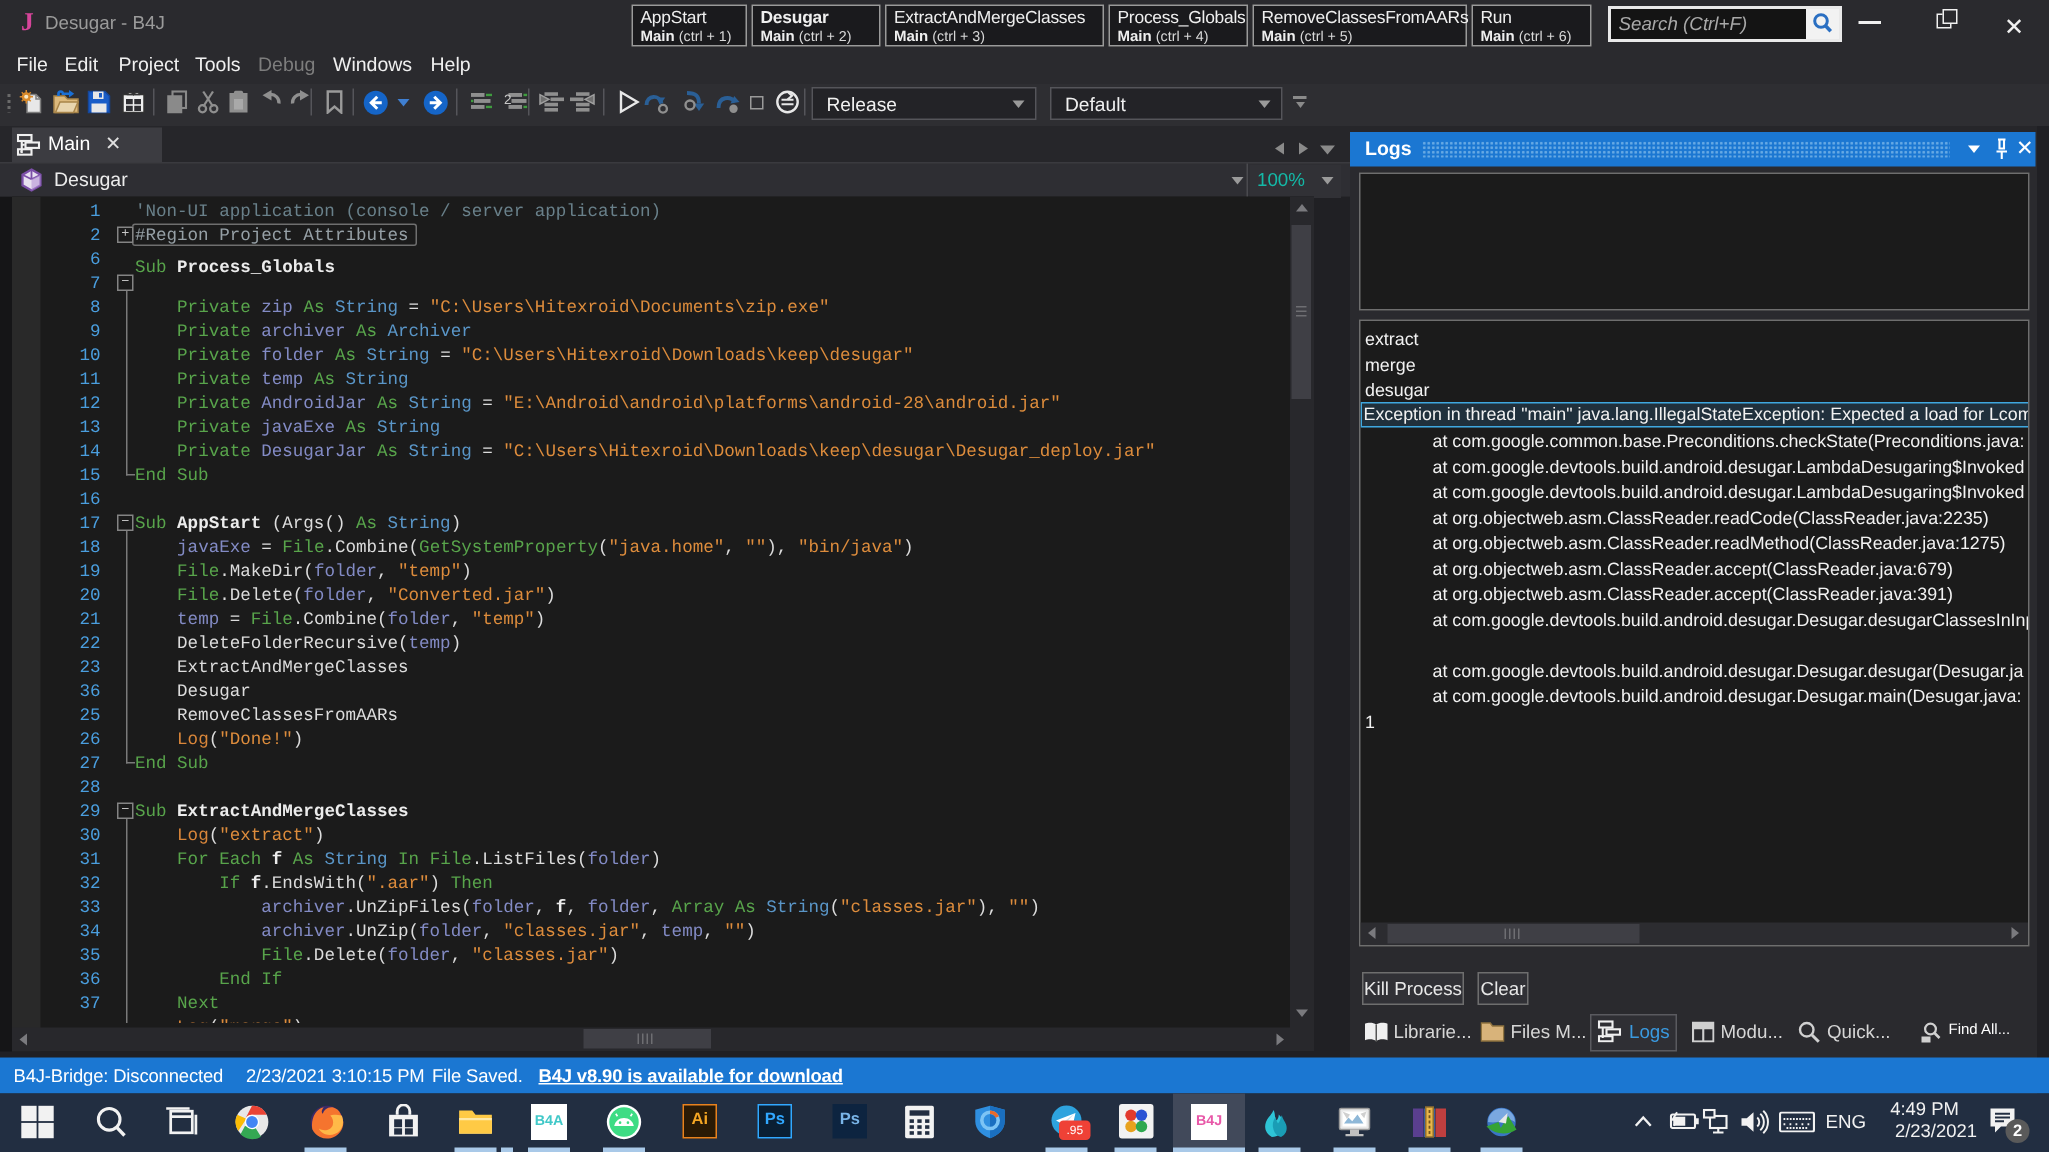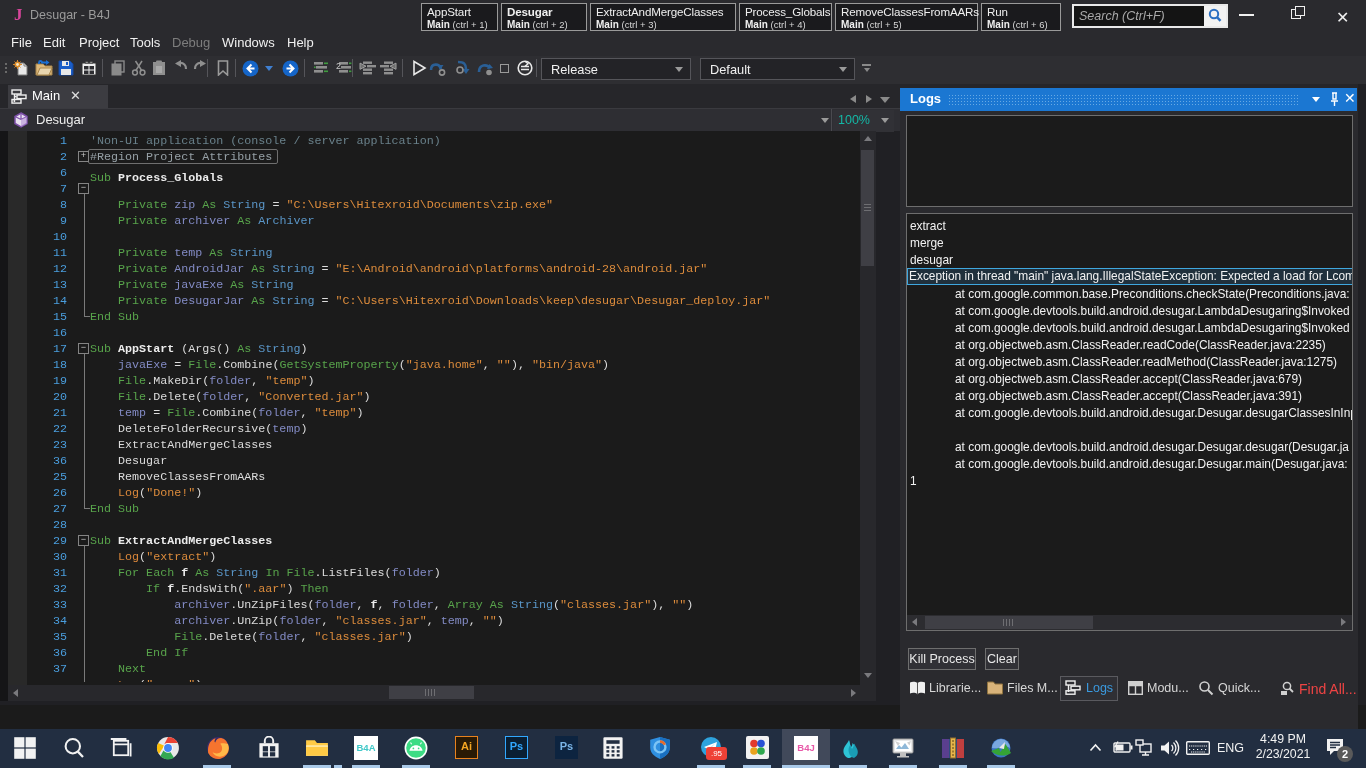--- a/index.html
+++ b/index.html
@@ -331,20 +331,21 @@
         <div class="ln" style="top:482px">34</div>
         <div class="ln" style="top:498px">35</div>
         <div class="ln" style="top:514px">36</div>
         <div class="ln" style="top:530px">37</div>
         <div class="cl" style="top:2px"><span class="cm">'Non-UI application (console / server application)</span></div>
         <div class="abs" style="left:80px;top:18px;width:190px;height:15px;border:1px solid #6f6f6f;border-radius:2px"></div>
         <div class="cl" style="top:18px;color:#96a0a6">#Region Project Attributes</div>
         <div class="cl" style="top:39px"><span class="k">Sub </span><span class="bw">Process_Globals</span></div>
         <div class="cl" style="top:66px">    <span class="k">Private</span> <span class="v">zip</span> <span class="k">As</span> <span class="ty">String</span> = <span class="s">"C:\Users\Hitexroid\Documents\zip.exe"</span></div>
         <div class="cl" style="top:82px">    <span class="k">Private</span> <span class="v">archiver</span> <span class="k">As</span> <span class="ty">Archiver</span></div>
+        <div class="cl" style="top:98px">    <span class="k">Private</span> <span class="v">folder</span> <span class="k">As</span> <span class="ty">String</span> = <span class="s">"C:\Users\Hitexroid\Downloads\keep\desugar"</span></div>
         <div class="cl" style="top:114px">    <span class="k">Private</span> <span class="v">temp</span> <span class="k">As</span> <span class="ty">String</span></div>
         <div class="cl" style="top:130px">    <span class="k">Private</span> <span class="v">AndroidJar</span> <span class="k">As</span> <span class="ty">String</span> = <span class="s">"E:\Android\android\platforms\android-28\android.jar"</span></div>
         <div class="cl" style="top:146px">    <span class="k">Private</span> <span class="v">javaExe</span> <span class="k">As</span> <span class="ty">String</span></div>
         <div class="cl" style="top:162px">    <span class="k">Private</span> <span class="v">DesugarJar</span> <span class="k">As</span> <span class="ty">String</span> = <span class="s">"C:\Users\Hitexroid\Downloads\keep\desugar\Desugar_deploy.jar"</span></div>
         <div class="cl" style="top:178px"><span class="k">End Sub</span></div>
         <div class="cl" style="top:210px"><span class="k">Sub </span><span class="bw">AppStart</span> (Args() <span class="k">As</span> <span class="ty">String</span>)</div>
         <div class="cl" style="top:226px">    <span class="v">javaExe</span> = <span class="k">File</span>.Combine(<span class="k">GetSystemProperty</span>(<span class="s">"java.home"</span>, <span class="s">""</span>), <span class="s">"bin/java"</span>)</div>
         <div class="cl" style="top:242px">    <span class="k">File</span>.MakeDir(<span class="v">folder</span>, <span class="s">"temp"</span>)</div>
         <div class="cl" style="top:258px">    <span class="k">File</span>.Delete(<span class="v">folder</span>, <span class="s">"Converted.jar"</span>)</div>
         <div class="cl" style="top:274px">    <span class="v">temp</span> = <span class="k">File</span>.Combine(<span class="v">folder</span>, <span class="s">"temp"</span>)</div>
@@ -455,23 +456,29 @@
         <svg class="abs" style="left:298px;top:592px" width="16" height="16" viewBox="0 0 16 16">
             <circle cx="6.5" cy="6.5" r="4.5" fill="none" stroke="#d0d0d0" stroke-width="1.6"></circle>
             <line x1="10" y1="10" x2="14.5" y2="14.5" stroke="#d0d0d0" stroke-width="2"></line>
           </svg>
         <div class="abs" style="left:318px;top:593px;font-size:12.5px;color:#d6d6d6">Quick...</div>
         <svg class="abs" style="left:380px;top:592px" width="16" height="16" viewBox="0 0 16 16">
             <circle cx="7" cy="6" r="3.6" fill="none" stroke="#d0d0d0" stroke-width="1.5"></circle>
             <line x1="9.5" y1="8.5" x2="13" y2="12" stroke="#d0d0d0" stroke-width="1.8"></line>
             <rect x="1" y="11" width="6" height="4" fill="#d0d0d0"></rect>
           </svg>
-        <div class="abs" style="left:399px;top:593px;font-size:14px;color:#ef4444">Find All...</div>
-      </div>
-    </div>
+        <div class="abs" style="left:399px;top:593px;font-size:10px;color:#ffffff">Find All...</div>
+      </div>
+    </div>
+  </div>
+  <div id="statusbar">
+    <div class="st" style="left:9px">B4J-Bridge: Disconnected</div>
+    <div class="st" style="left:164px">2/23/2021 3:10:15 PM</div>
+    <div class="st" style="left:288px">File Saved.</div>
+    <div class="st" style="left:359px;font-weight:bold;text-decoration:underline">B4J v8.90 is available for download</div>
   </div>
   <div id="taskbar">
     <svg class="tki" style="left:13px" viewBox="0 0 20 20">
         <g fill="#f2f2f2">
           <rect x="1" y="1" width="8.5" height="8.5"></rect>
           <rect x="10.5" y="1" width="8.5" height="8.5"></rect>
           <rect x="1" y="10.5" width="8.5" height="8.5"></rect>
           <rect x="10.5" y="10.5" width="8.5" height="8.5"></rect>
         </g>
       </svg>
@@ -605,21 +612,21 @@
     <svg class="abs" style="left:1160px;top:11px" width="20" height="16" viewBox="0 0 20 16">
         <path d="M1 5.5h3.5L9 1.5v13L4.5 10.5H1z" fill="#f2f2f2"></path>
         <path d="M11.5 5a4 4 0 010 6M13.5 2.5a7.5 7.5 0 010 11M15.5 0.5a10.5 10.5 0 010 15" stroke="#f2f2f2" stroke-width="1.3" fill="none"></path>
       </svg>
     <svg class="abs" style="left:1186px;top:12px" width="24" height="14" viewBox="0 0 24 14">
         <rect x="0.7" y="0.7" width="22.6" height="12.6" rx="1" fill="none" stroke="#f2f2f2" stroke-width="1.4"></rect>
         <path d="M3 8.5h2M7 8.5h2M11 8.5h2M15 8.5h2M19 8.5h2M3 5h18M5 11h14" stroke="#f2f2f2" stroke-width="1.2" stroke-dasharray="1.2 0.9"></path>
       </svg>
     <div class="abs" style="left:1217px;top:12px;color:#f2f2f2;font-size:12.5px">ENG</div>
     <div class="abs" style="left:1253px;top:3px;width:60px;text-align:center;color:#f2f2f2;font-size:12.3px">4:49 PM</div>
-    <div class="abs" style="left:1248px;top:18px;width:70px;text-align:center;color:#f2f2f2;font-size:12.3px">2/23/2021</div>
+    <div class="abs" style="left:1248px;top:18px;width:70px;text-align:right;color:#f2f2f2;font-size:12.3px">2/23/2021</div>
     <svg class="abs" style="left:1325px;top:9px" width="20" height="18" viewBox="0 0 20 18">
         <path d="M2 1h16v12h-9l-4 4v-4H2z" fill="#f2f2f2"></path>
         <path d="M5 4.5h10M5 7h10M5 9.5h6" stroke="#222e41" stroke-width="1.3"></path>
       </svg>
     <div class="abs" style="left:1337px;top:17px;width:16px;height:16px;background:#5a5a5a;border-radius:50%;color:#fff;font-size:11px;font-weight:bold;text-align:center;line-height:16px">2</div>
     <div class="tul" style="left:203px;width:28px"></div>
     <div class="tul" style="left:303px;width:28px"></div>
     <div class="tul" style="left:334px;width:8px"></div>
     <div class="tul" style="left:352px;width:28px"></div>
     <div class="tul" style="left:402px;width:28px"></div>

